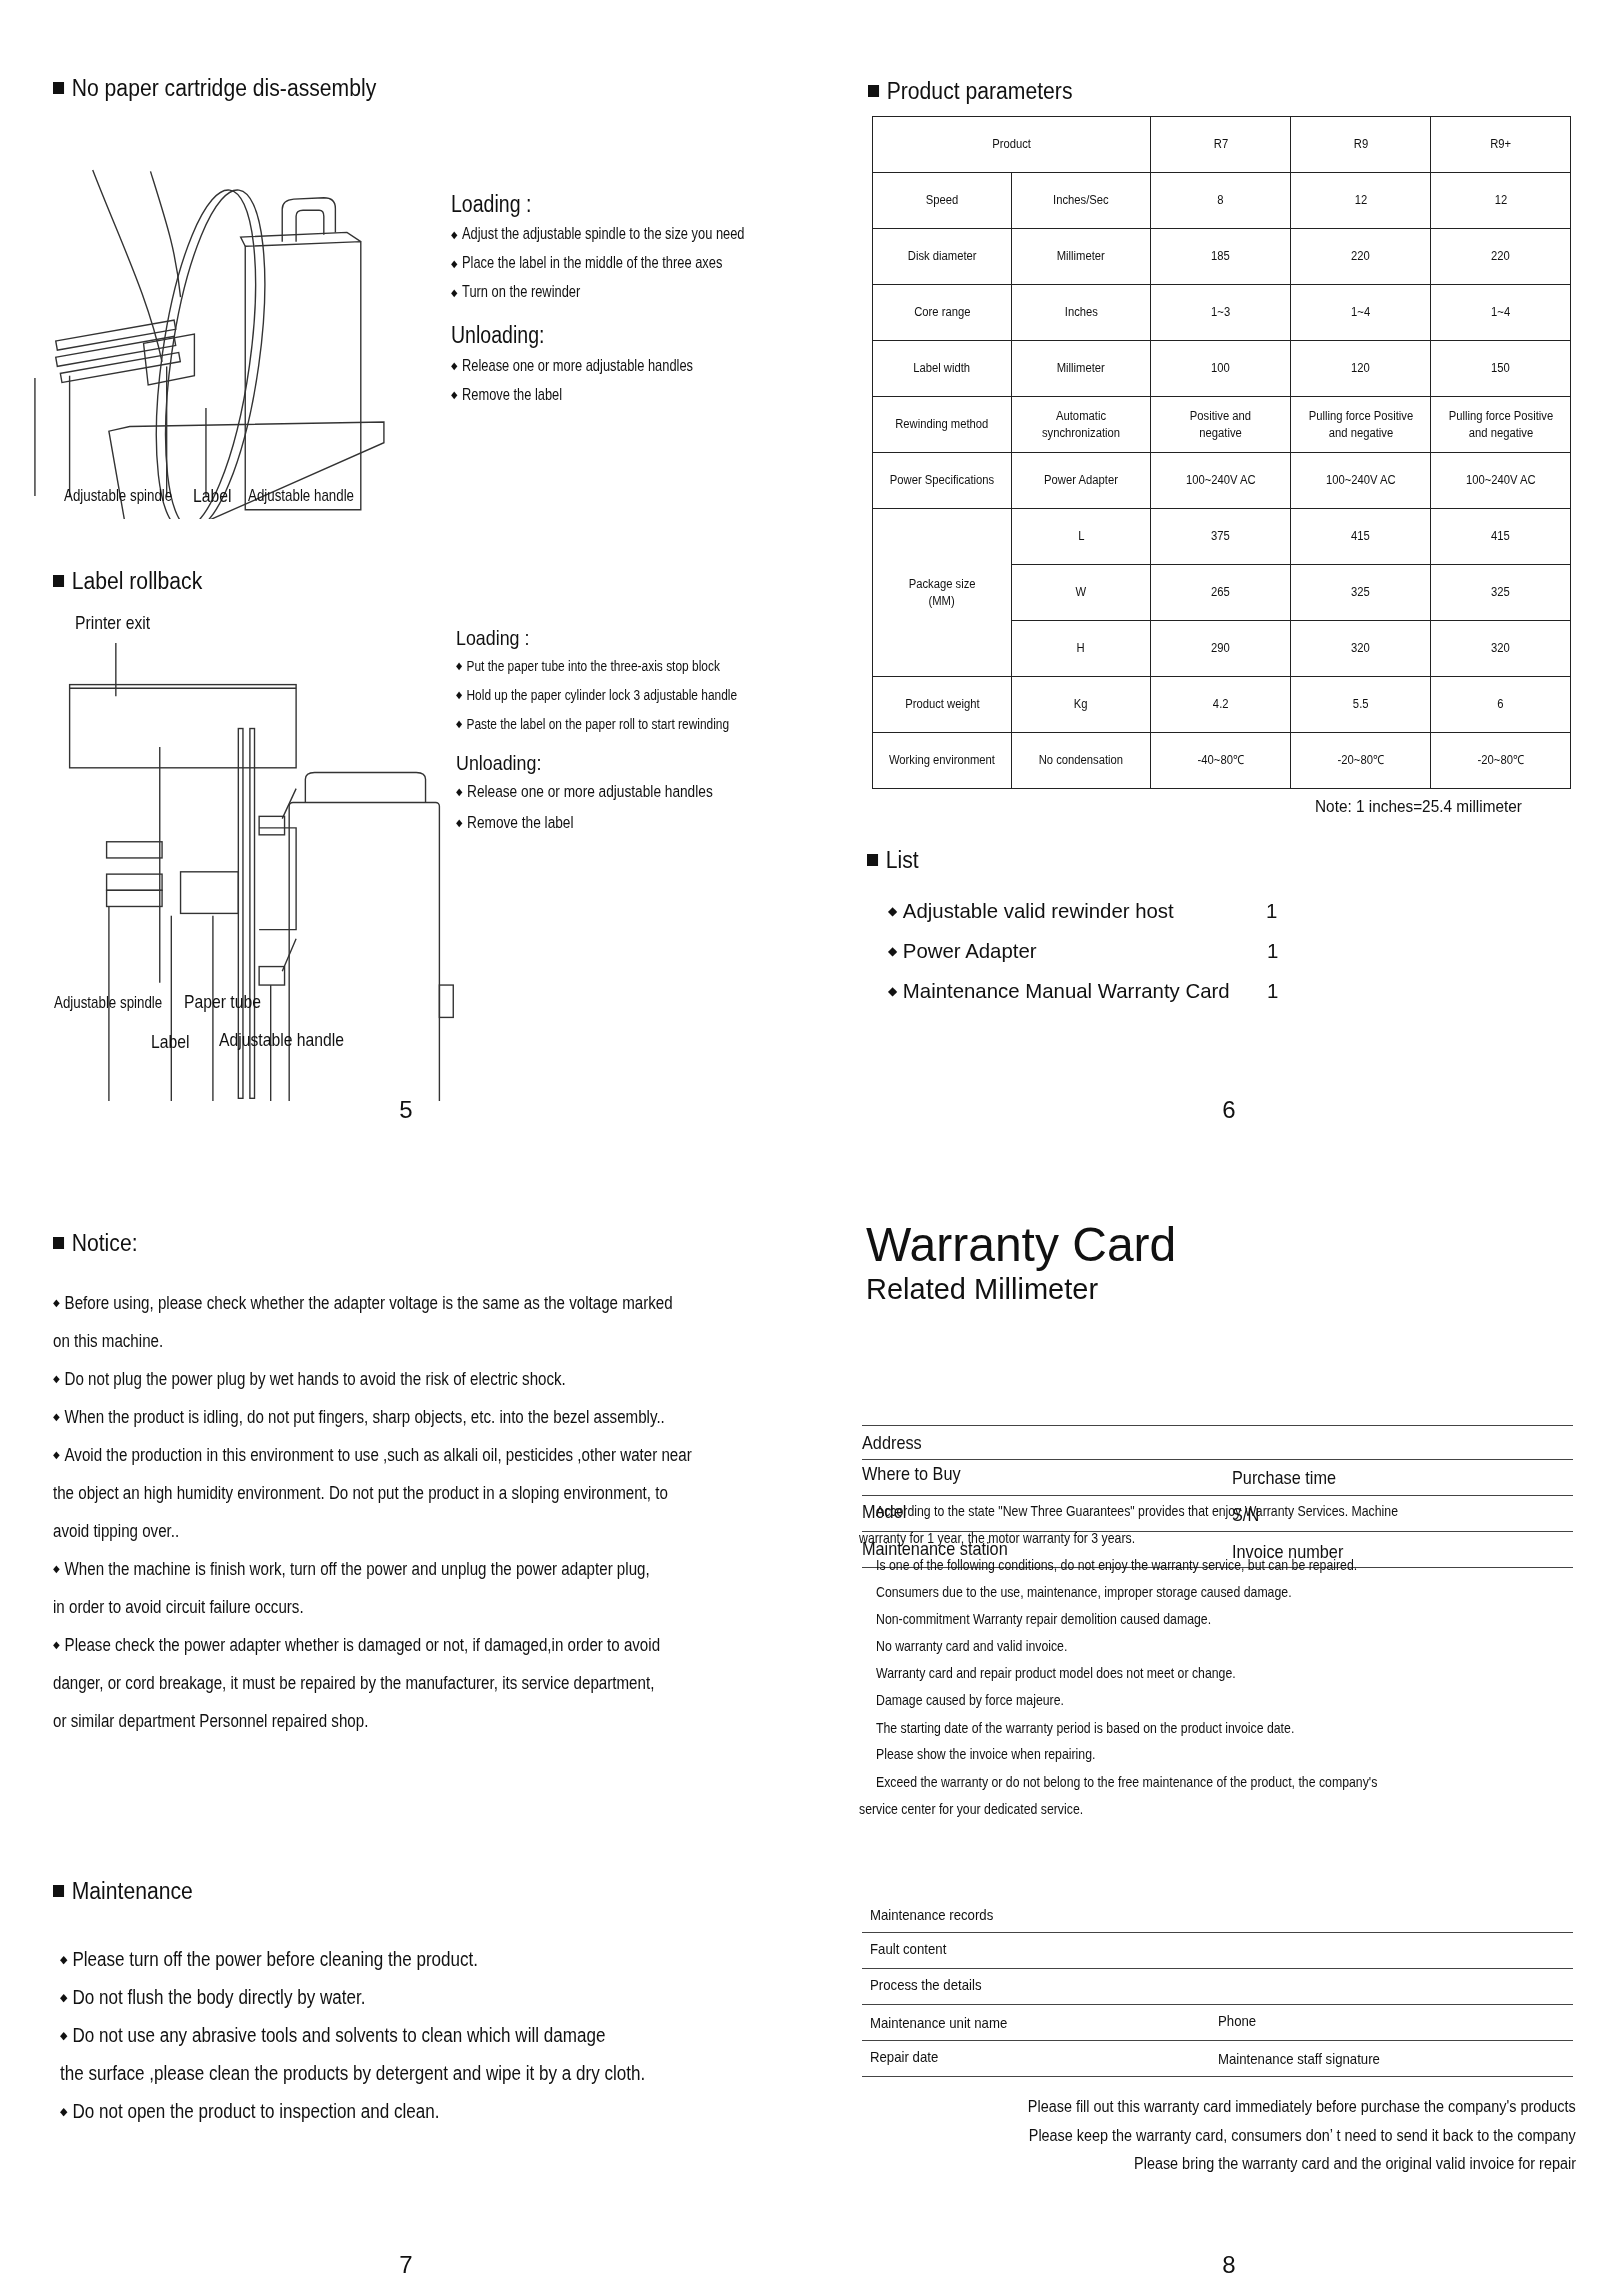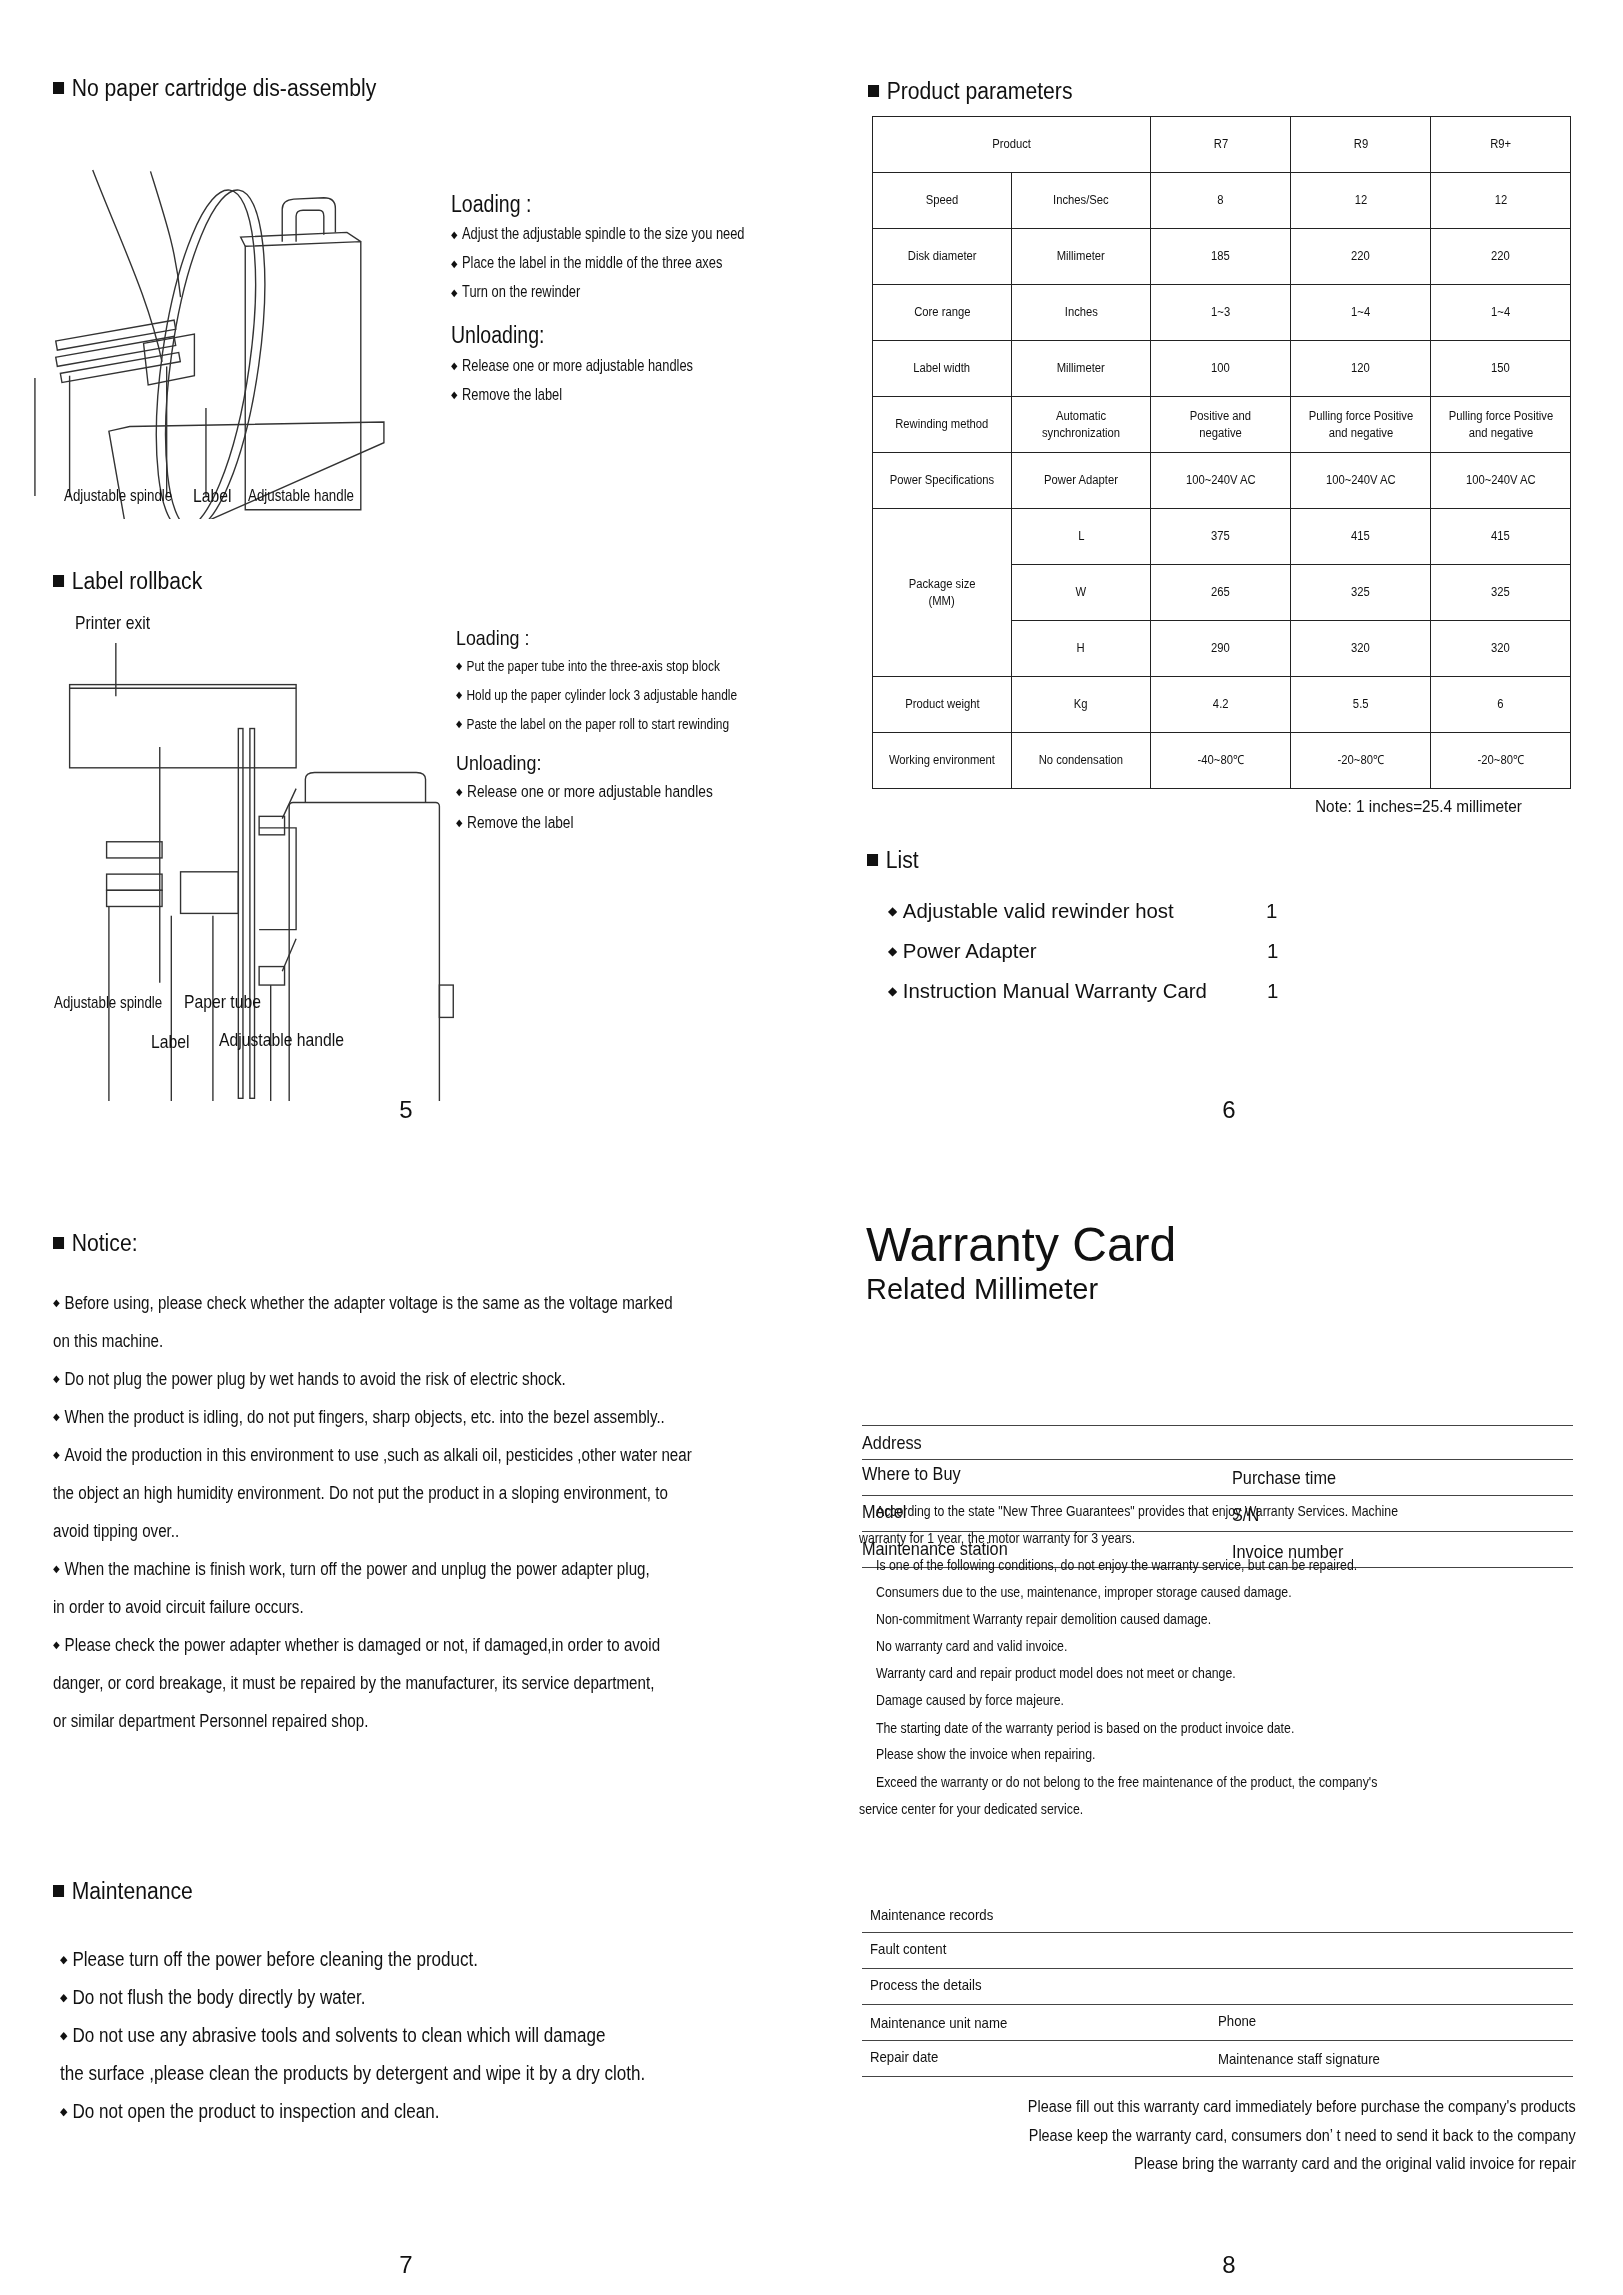--- a/index.html
+++ b/index.html
@@ -249,21 +249,21 @@
 <div class="abs" style="left:888px;top:900px;">
   <div style="position:relative;height:40px;">
     <span class="list-item">Adjustable valid rewinder host</span>
     <span class="abs list-qty" style="left:378px;top:0;">1</span>
   </div>
   <div style="position:relative;height:40px;">
     <span class="list-item">Power Adapter</span>
     <span class="abs list-qty" style="left:379px;top:0;">1</span>
   </div>
   <div style="position:relative;height:40px;">
-    <span class="list-item">Instruction Manual Warranty Card</span>
+    <span class="list-item">Maintenance Manual Warranty Card</span>
     <span class="abs list-qty" style="left:379px;top:0;">1</span>
   </div>
 </div>
 
 <div class="page p7">
   <div class="abs sec-title" style="left:53px;top:62px;">
     <span class="sq"></span><span>Notice:</span>
   </div>
   <div class="abs" style="left:53px;top:125px;">
     <div class="notice-line b" style="height:38px;">Before using, please check whether the adapter voltage is the same as the voltage marked</div>

